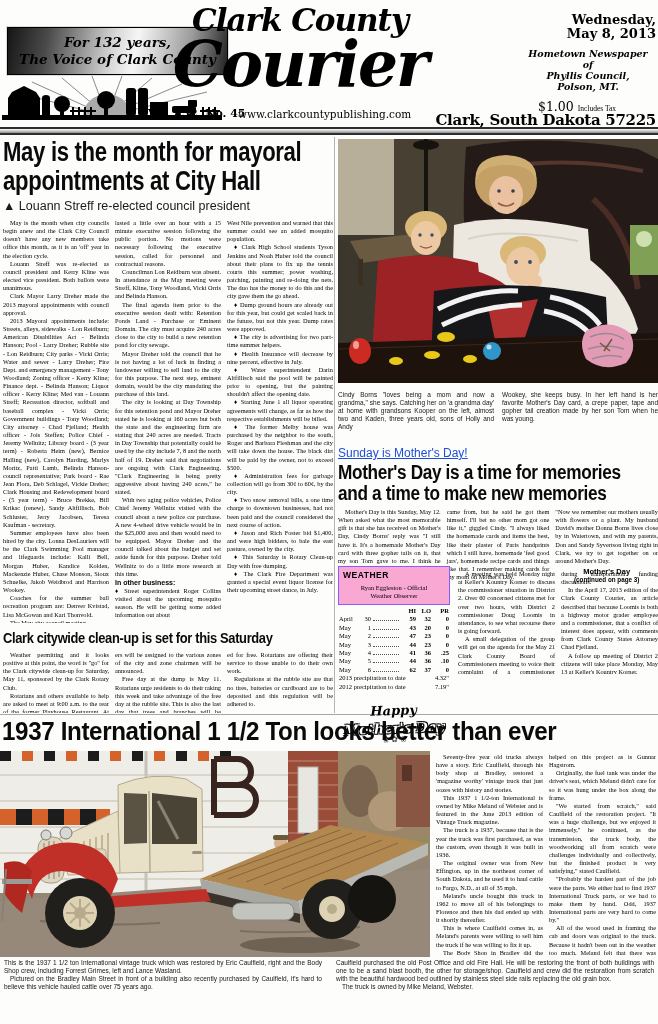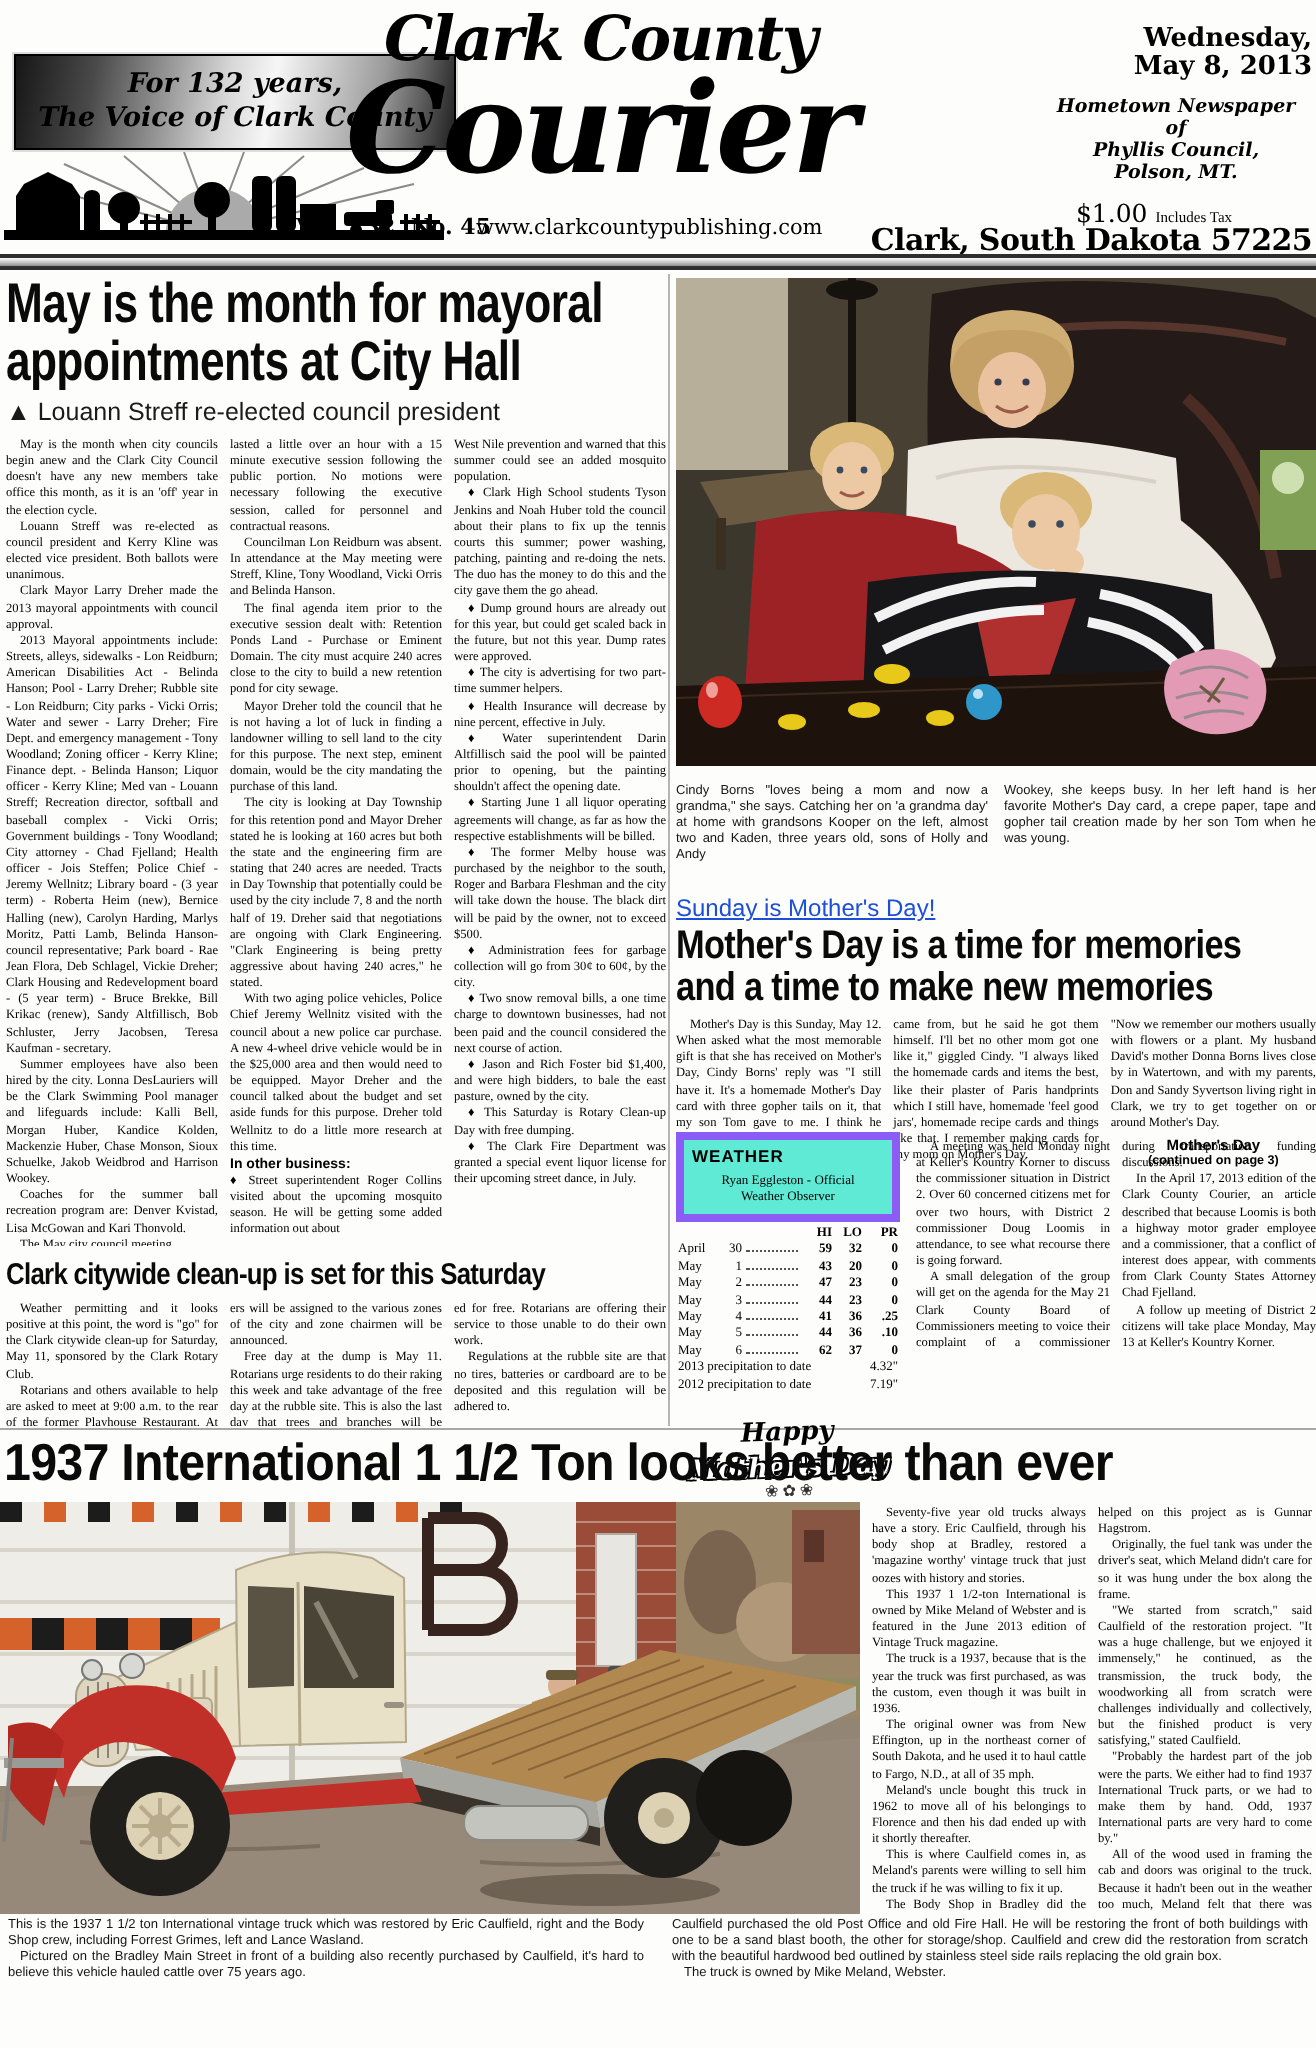--- a/index.html
+++ b/index.html
@@ -48,21 +48,21 @@
   .subhead2{font:bold 7px "Liberation Sans",sans-serif;margin:1px 0;}
   .continued{text-align:center;margin-top:3px;font-family:"Liberation Sans",sans-serif;}
   .continued .ct{font-weight:bold;font-size:7.5px;}
   .continued .cn{font-weight:bold;font-size:6.3px;}
   .caption{font:6.5px/8px "Liberation Sans",sans-serif;text-align:justify;color:#151515;}
   .caption .para{margin:0;text-indent:6px;}
   .caption .para:first-child{text-indent:0;}
 
   
   .weather{width:112px;font-family:"Liberation Serif",serif;}
-  .wx-head{background:#5eead4;border:4px solid #8b5cf6;padding:3px 4px 4px;}
+  .wx-head{background:#f9a8d4;border:1px solid #8b5cf6;padding:3px 4px 4px;}
   .wx-title{font:bold 8.5px "Liberation Sans",sans-serif;letter-spacing:0.5px;}
   .wx-obs{text-align:center;font:6.5px/8px "Liberation Serif",serif;margin-top:4px;}
   .wx-table{padding:2px 1px 0 1px;}
   .wrow{display:flex;align-items:baseline;font:6.5px/8.4px "Liberation Serif",serif;}
   .wmonth{width:20px;}  .wday{width:12px;text-align:right;}
   .wlead{flex:1;border-bottom:1px dotted #555;margin:0 2px 2px;}
   .wleadless{flex:1;}
   .whi,.wlo{width:15px;text-align:right;font-weight:bold;}
   .wpr{width:18px;text-align:right;font-weight:bold;}
   .whdr{font-weight:bold;}

